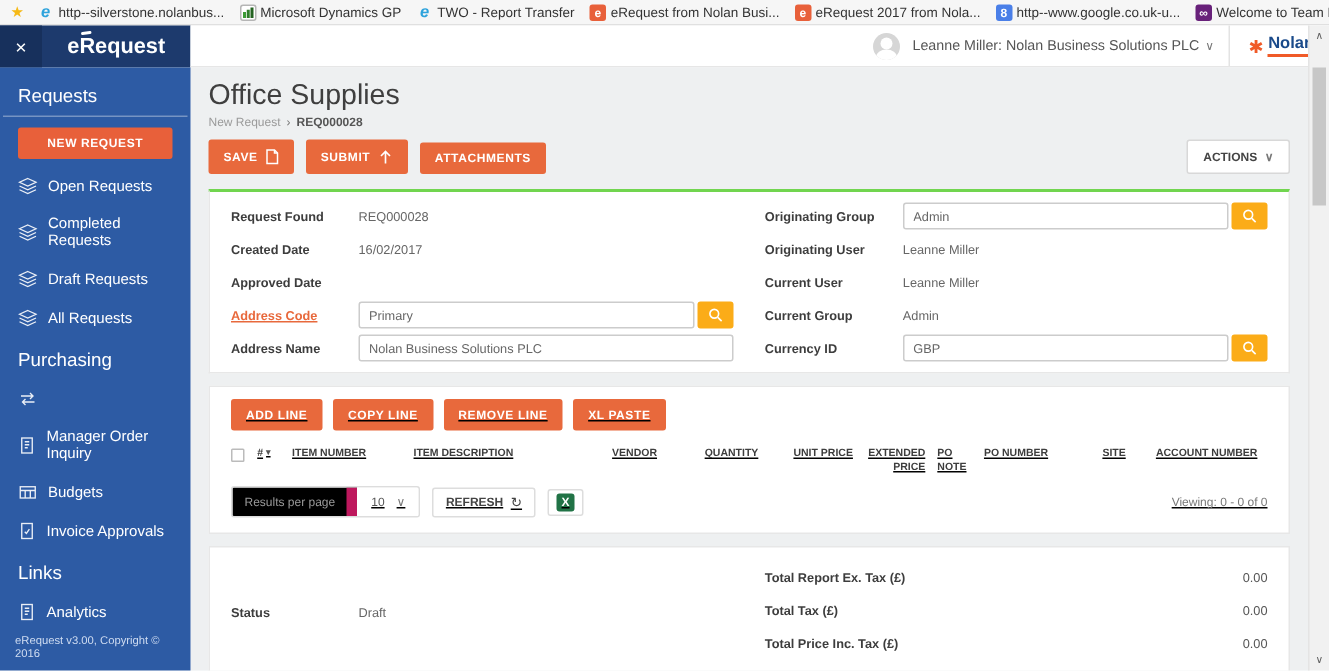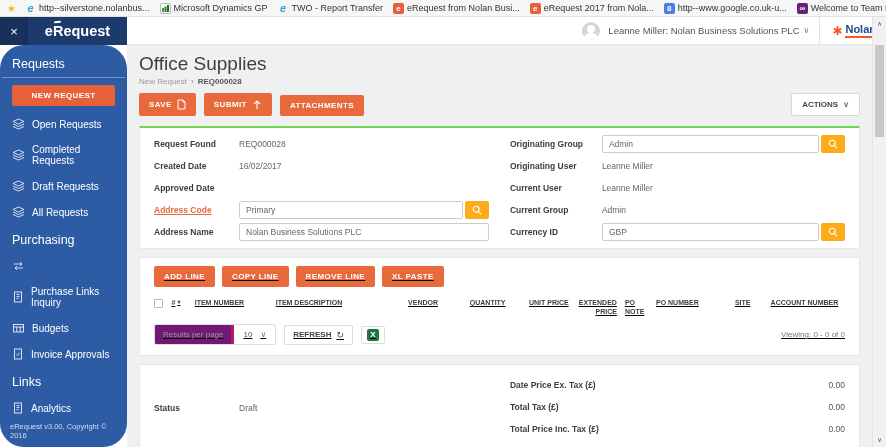--- a/index.html
+++ b/index.html
@@ -45,21 +45,21 @@
   .vscrollbar{position:absolute;top:17px;right:0;width:14px;bottom:0;background:#f1f1f1;
     border-left:1px solid #e4e4e4;}
   .scroll-caret{position:absolute;left:0;width:100%;text-align:center;font-size:7px;color:#606060;}
   .caret-up{top:3px;} .caret-down{bottom:3px;}
   .scroll-thumb{position:absolute;top:28px;left:2px;width:9px;height:92px;background:#c7c7c7;}
 
   
   .layout{position:absolute;top:45px;left:0;right:14px;bottom:0;display:flex;}
 
   
-  .sidebar{width:127px;background:#2d5ba4;color:#fff;flex-shrink:0;position:relative;padding-top:4px;border-radius:24px;}
+  .sidebar{width:127px;background:#2d5ba4;color:#fff;flex-shrink:0;position:relative;padding-top:4px;}
   .side-title{font-size:12.5px;padding:8px 12px 6px;}
   .side-title.ruled{border-bottom:1px solid rgba(255,255,255,.35);margin:0 2px 2px 2px;padding-left:10px;}
   .new-request-btn{display:block;margin:7px 12px 5px;background:#e8603a;border:none;color:#fff;
     width:103px;text-align:center;font-size:8px;font-weight:bold;padding:6px 0;border-radius:2px;
     letter-spacing:.4px;cursor:pointer;font-family:inherit;}
   .side-item{display:flex;align-items:center;gap:7px;padding:7px 12px;font-size:10px;cursor:pointer;}
   .side-item svg{flex-shrink:0;opacity:.9;}
   .side-footer{position:absolute;bottom:7px;left:10px;right:4px;font-size:7.5px;color:#cfdcf1;}
 
   
@@ -103,21 +103,21 @@
   .c-itemno{width:84px;} .c-desc{width:118px;} .c-vendor{width:74px;text-align:center;}
   .c-qty{width:60px;text-align:center;} .c-unit{width:56px;text-align:right;}
   .c-ext{width:50px;text-align:right;} .c-ponote{width:32px;padding-left:4px;}
   .c-ponum{width:72px;padding-left:4px;} .c-site{width:48px;text-align:center;}
   .c-acct{width:80px;text-align:center;}
   .checkbox{width:9px;height:9px;border:1px solid #bbb;background:#fff;border-radius:1px;display:inline-block;}
   .sort-caret{font-size:6px;color:#555;}
 
   .pager-row{display:flex;align-items:center;margin-top:8px;}
   .results-box{display:flex;border:1px solid #ddd;border-radius:2px;overflow:hidden;font-size:8px;}
-  .results-label{background:#701a75;color:#9a9a9a;padding:5px 8px;border-right:3px solid #be185d;}
+  .results-label{background:#000000;color:#9a9a9a;padding:5px 8px;border-right:7px solid #be185d;}
   .page-size{background:#fff;color:#555;padding:5px 9px;display:flex;align-items:center;gap:8px;cursor:pointer;}
   .refresh-btn{margin-left:8px;border:1px solid #ddd;background:#fff;font-size:8px;font-weight:bold;
     color:#444;padding:4px 8px;border-radius:2px;display:inline-flex;align-items:center;gap:5px;
     cursor:pointer;font-family:inherit;}
   .refresh-glyph{font-size:9px;font-weight:normal;}
   .excel-btn{margin-left:8px;border:1px solid #ddd;background:#fff;padding:2px 5px;border-radius:2px;
     cursor:pointer;display:flex;align-items:center;}
   .excel-glyph{width:12px;height:12px;background:#217346;color:#fff;font-size:8px;font-weight:bold;
     border-radius:2px;display:flex;align-items:center;justify-content:center;}
   .viewing{margin-left:auto;font-size:8px;color:#777;}
@@ -236,21 +236,21 @@
       <svg width="13" height="12" viewBox="0 0 13 12" fill="none" stroke="#fff" stroke-width="0.9">
           <path d="M2 4 H10 M8 2 L10 4 L8 6"></path>
           <path d="M11 8 H3 M5 6 L3 8 L5 10"></path>
         </svg>
     </div>
     <div class="side-item">
       <svg width="12" height="12" viewBox="0 0 12 12" fill="none" stroke="#fff" stroke-width="0.9">
           <rect x="2.5" y="1" width="7" height="10"></rect>
           <path d="M4.5 3.5 H7.5 M4.5 5.5 H7.5 M4.5 7.5 H6.5"></path>
         </svg>
-      <span>Purchase Links Inquiry</span>
+      <span>Manager Order Inquiry</span>
     </div>
     <div class="side-item">
       <svg width="13" height="12" viewBox="0 0 13 12" fill="none" stroke="#fff" stroke-width="0.9">
           <rect x="1.5" y="2.5" width="10" height="7.5"></rect>
           <path d="M1.5 5 H11.5 M4.8 5 V10 M8.2 5 V10"></path>
         </svg>
       <span>Budgets</span>
     </div>
     <div class="side-item">
       <svg width="12" height="12" viewBox="0 0 12 12" fill="none" stroke="#fff" stroke-width="0.9">
@@ -423,21 +423,21 @@
       </div>
     </div>
 
     <div class="panel status-panel">
       <div class="status-left">
         <span class="f-label">Status</span>
         <span class="f-value">Draft</span>
       </div>
       <div class="totals">
         <div class="total-row">
-          <span class="t-label">Date Price Ex. Tax (£)</span>
+          <span class="t-label">Total Report Ex. Tax (£)</span>
           <span class="t-value">0.00</span>
         </div>
         <div class="total-row">
           <span class="t-label">Total Tax (£)</span>
           <span class="t-value">0.00</span>
         </div>
         <div class="total-row">
           <span class="t-label">Total Price Inc. Tax (£)</span>
           <span class="t-value">0.00</span>
         </div>

